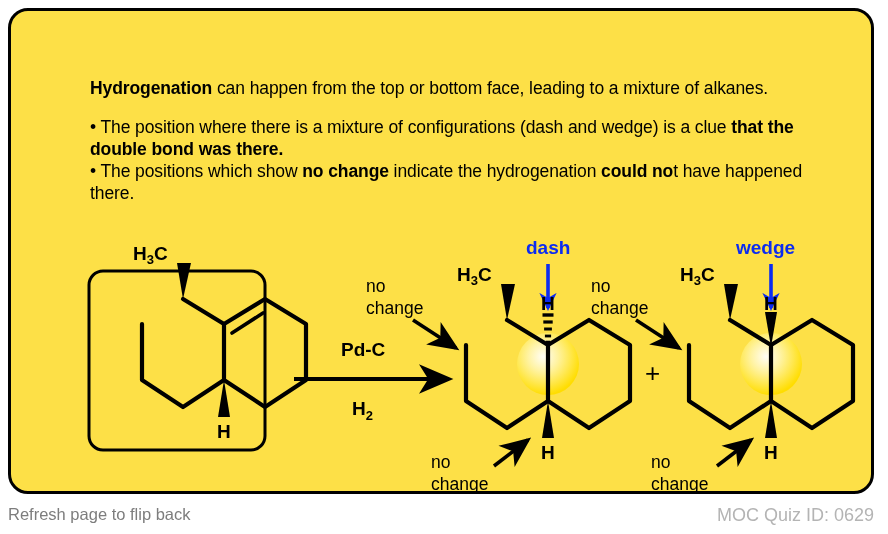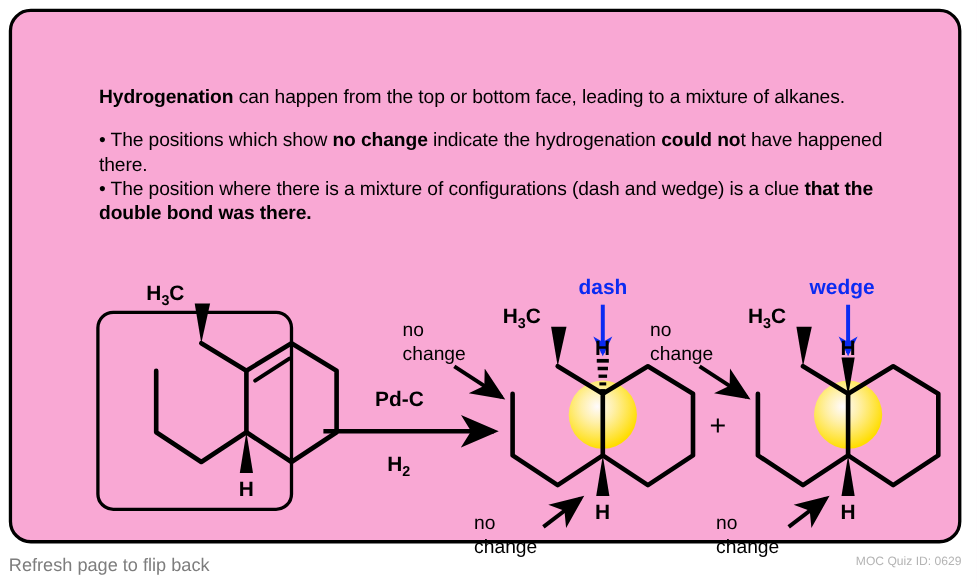--- a/index.html
+++ b/index.html
@@ -18,21 +18,21 @@
   
   .quiz-card {
     position: absolute;
     left: 8px;
     top: 8px;
     width: 866px;
     height: 486px;
     border: 3px solid #000000;
     border-radius: 20px;
     box-sizing: border-box;
-    background: #f9a8d4;
+    background: #fde047;
   }
 
   
   .prose {
     position: absolute;
     left: 79px;
     top: 66px;
     width: 760px;
     font-size: 17.5px;
     line-height: 22px;
@@ -40,40 +40,40 @@
     letter-spacing: -0.1px;
   }
   .prose p { margin: 0; }
   .prose .para-gap { height: 17px; }
   .prose b { font-weight: bold; }
 
   
   .scheme {
     position: absolute;
     left: 0;
-    top: 13px;
+    top: 0;
     width: 866px;
     height: 486px;
     pointer-events: none;
   }
   .scheme svg { display: block; }
 
   
   .footer-left {
     position: absolute;
     left: 8px;
     top: 505px;
     font-size: 16.5px;
     color: #7d7d7d;
   }
   .footer-right {
     position: absolute;
     right: 14px;
     top: 505px;
-    font-size: 11px;
+    font-size: 18px;
     color: #b4b4b4;
   }
 
   
   .lbl      { font-family: "Liberation Sans", sans-serif; font-size: 19px; font-weight: bold; fill: #000; }
   .lbl-sub  { font-family: "Liberation Sans", sans-serif; font-size: 13px; font-weight: bold; fill: #000; }
   .lbl-cond { font-family: "Liberation Sans", sans-serif; font-size: 19px; font-weight: bold; fill: #000; }
   .lbl-note { font-family: "Liberation Sans", sans-serif; font-size: 17.5px; font-weight: normal; fill: #000; }
   .lbl-blue { font-family: "Liberation Sans", sans-serif; font-size: 19px; font-weight: bold; fill: #0b2bf2; }
   .lbl-plus { font-family: "Liberation Sans", sans-serif; font-size: 26px; font-weight: normal; fill: #000; }
@@ -82,24 +82,24 @@
 <body>
 
 <div class="quiz-card">
 
   <div class="prose">
     <p>
       <b>Hydrogenation</b><span> can happen from the top or bottom face, leading to a mixture of alkanes.</span>
     </p>
     <div class="para-gap"></div>
     <p>
-      <span>• The positions which show </span><b>no change</b><span> indicate the hydrogenation </span><b>could no</b><span>t have happened there.</span>
+      <span>• The position where there is a mixture of configurations (dash and wedge) is a clue </span><b>that the double bond was there.</b>
     </p>
     <p>
-      <span>• The position where there is a mixture of configurations (dash and wedge) is a clue </span><b>that the double bond was there.</b>
+      <span>• The positions which show </span><b>no change</b><span> indicate the hydrogenation </span><b>could no</b><span>t have happened there.</span>
     </p>
   </div>
 
   <div class="scheme">
     <svg width="866" height="486" viewBox="0 0 866 486" xmlns="http://www.w3.org/2000/svg">
       <defs>
         <radialGradient id="glow" cx="42%" cy="38%" r="62%">
           <stop offset="0%" stop-color="#ffffff" stop-opacity="0.95"></stop>
           <stop offset="38%" stop-color="#fff4a8" stop-opacity="0.95"></stop>
           <stop offset="100%" stop-color="#ffdd00" stop-opacity="1"></stop>

